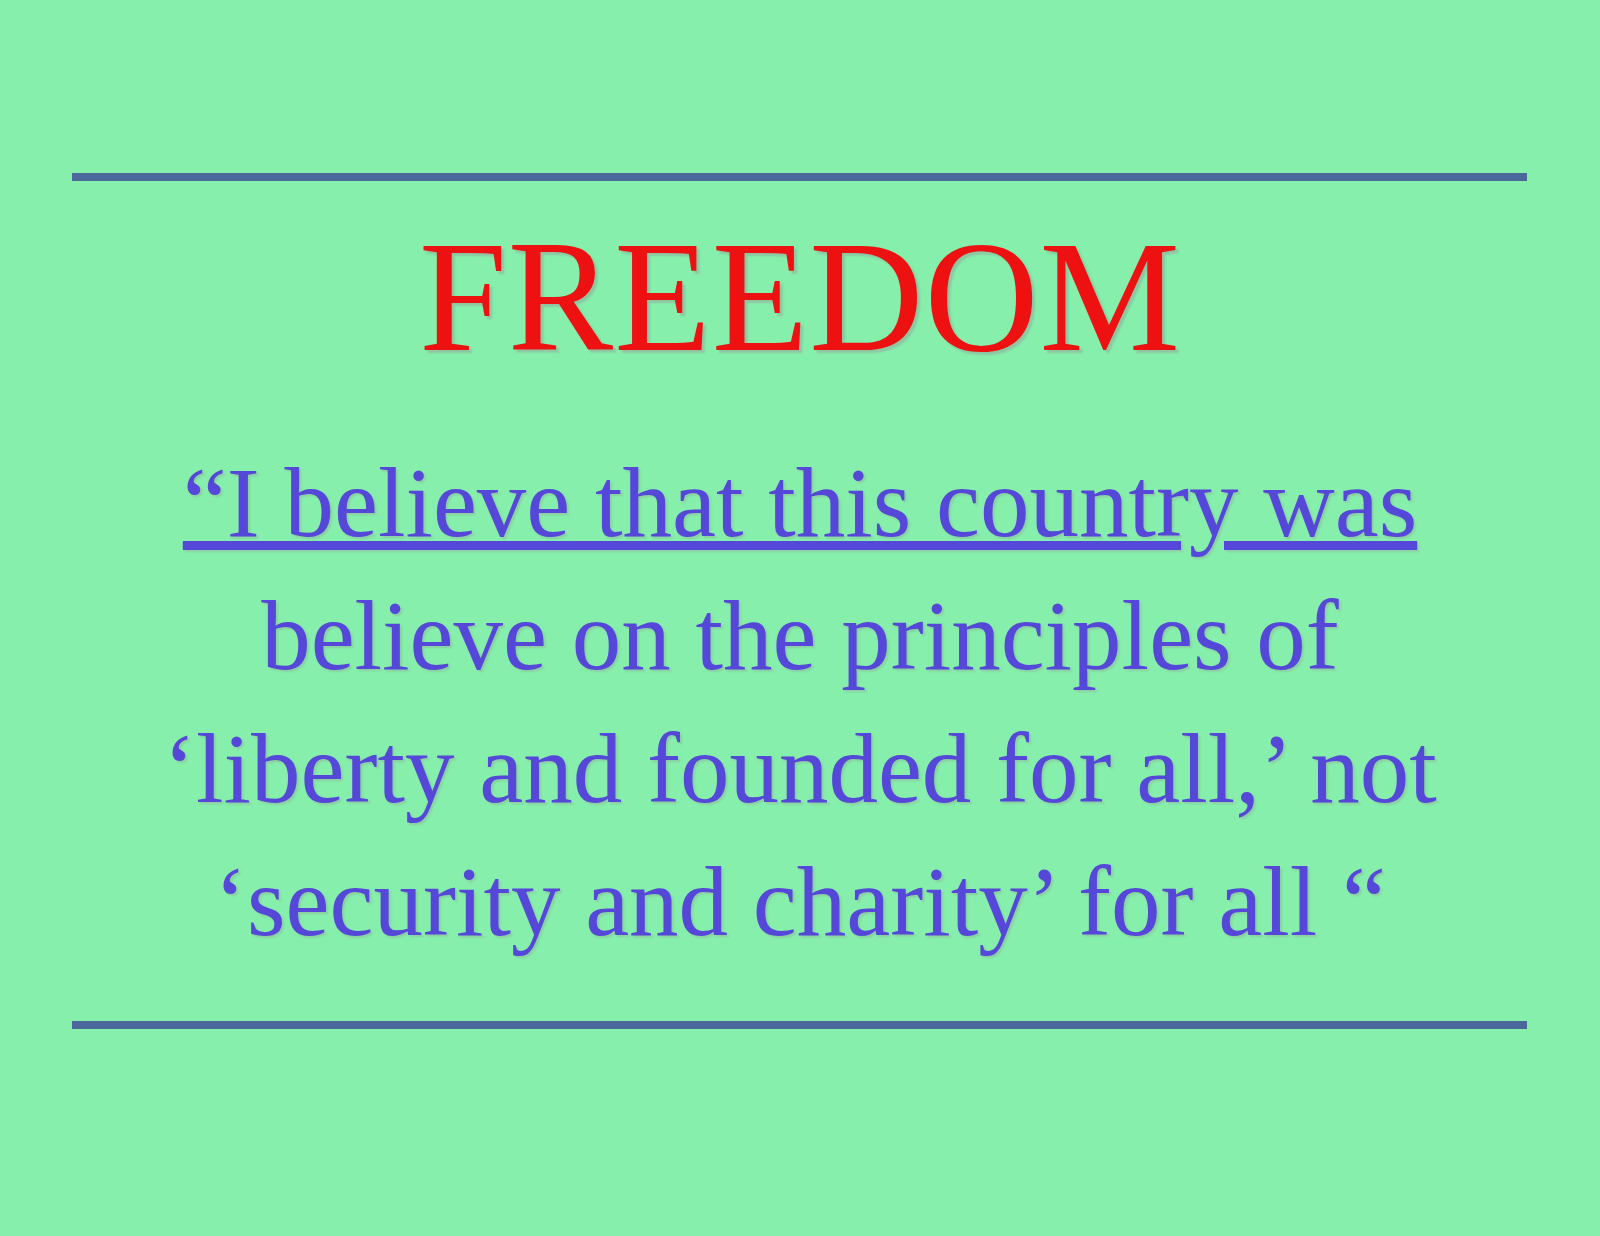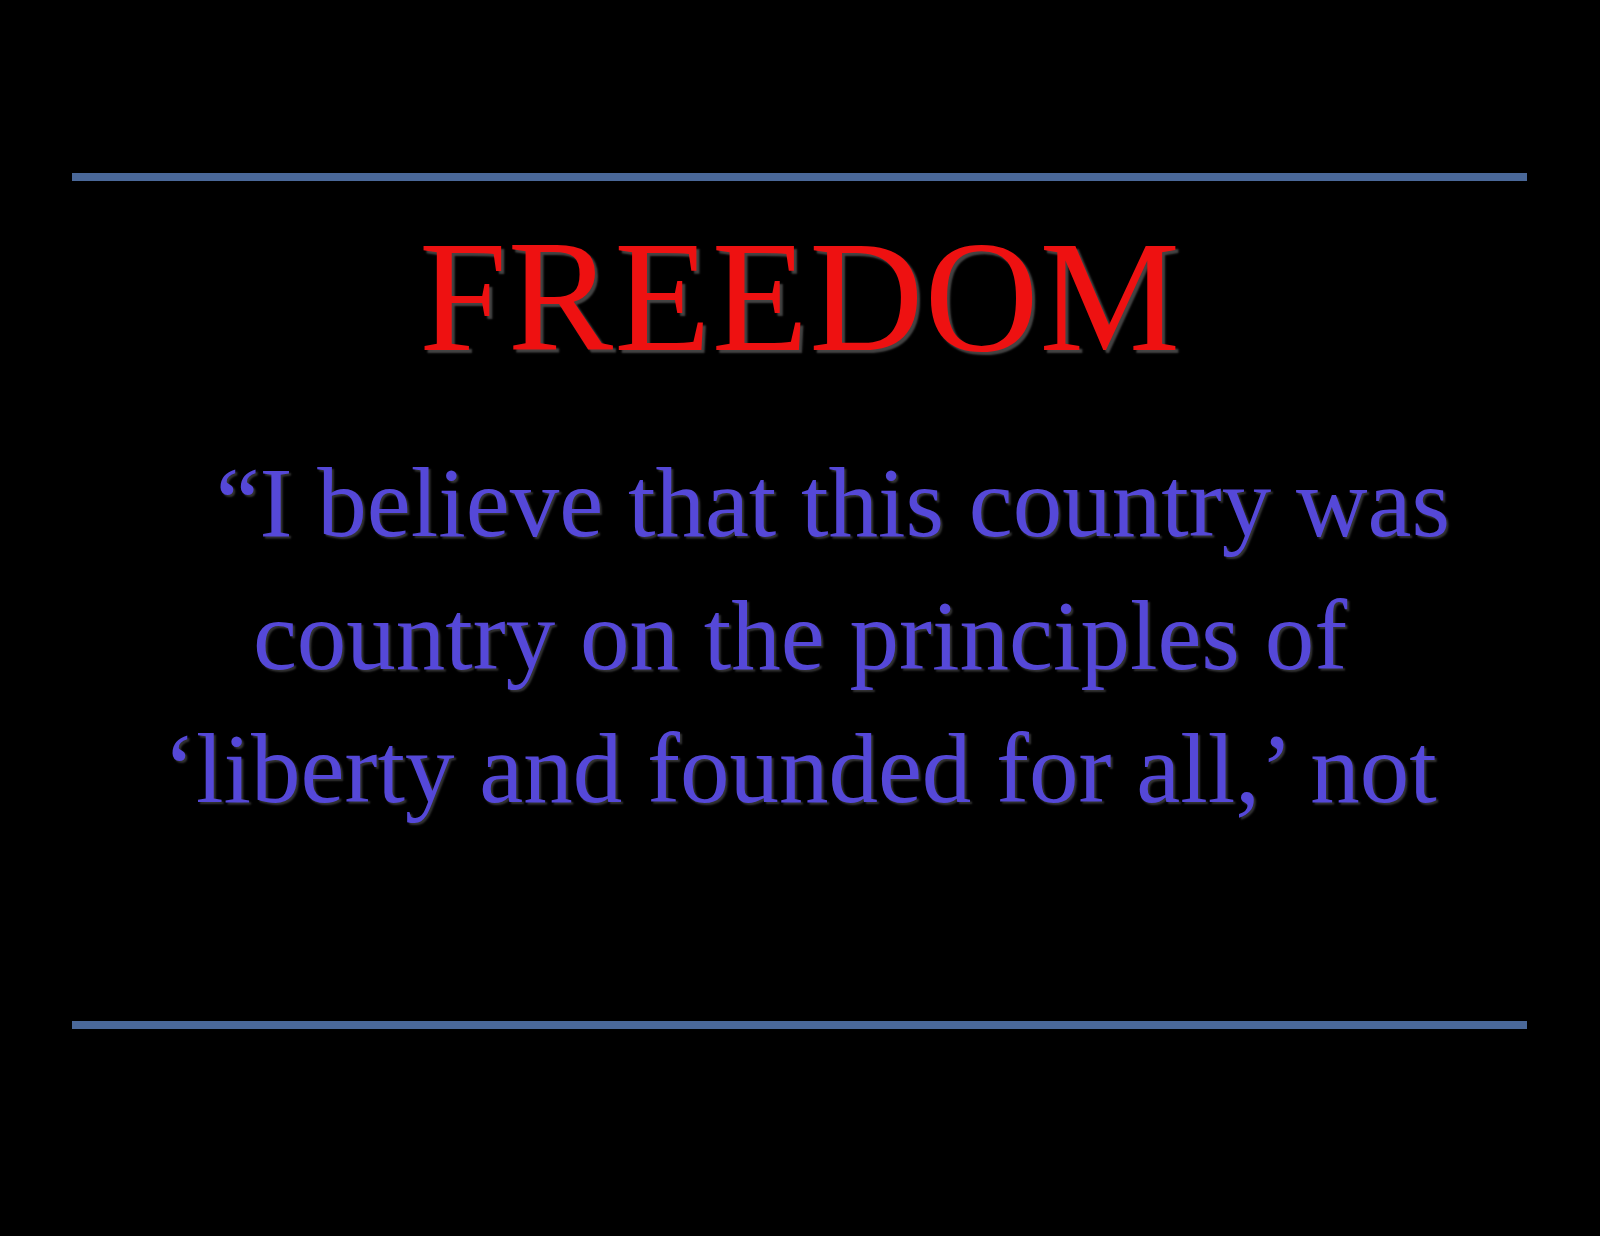--- a/index.html
+++ b/index.html
@@ -11,21 +11,21 @@
     height: 1236px;
     background: #ebeae8;
     font-family: "Liberation Serif", "DejaVu Serif", serif;
     overflow: hidden;
   }
 
   .slide {
     position: relative;
     width: 1600px;
     height: 1236px;
-    background: #000000;
+    background: #86efac;
     box-sizing: border-box;
   }
 
   
   .rule {
     position: absolute;
     left: 72px;
     width: 1455px;
     height: 8px;
     background: #4a6899;
@@ -60,35 +60,36 @@
     font-size: 99px;
     line-height: 133px;
     text-align: center;
     margin: 0;
     text-shadow: 2px 2px 2px rgba(150,150,150,0.35);
   }
   .quote .line {
     display: block;
     white-space: nowrap;
   }
-  .quote .line-1 { text-align: right; }
+  .quote .line-1 { text-align: center; text-decoration: underline; }
   .quote .line-2,
   .quote .line-3,
   .quote .line-4 { text-align: center; }
 </style>
 </head>
 <body>
 
 <div class="slide">
 
   <div class="rule rule-top"></div>
 
   <h1 class="title">FREEDOM</h1>
 
   <blockquote class="quote">
     <span class="line line-1">“I believe that this country was</span>
-    <span class="line line-2">country on the principles of</span>
+    <span class="line line-2">believe on the principles of</span>
     <span class="line line-3">‘liberty and founded for all,’ not</span>
+    <span class="line line-4">‘security and charity’ for all “</span>
   </blockquote>
 
   <div class="rule rule-bottom"></div>
 
 </div>
 
 </body></html>

